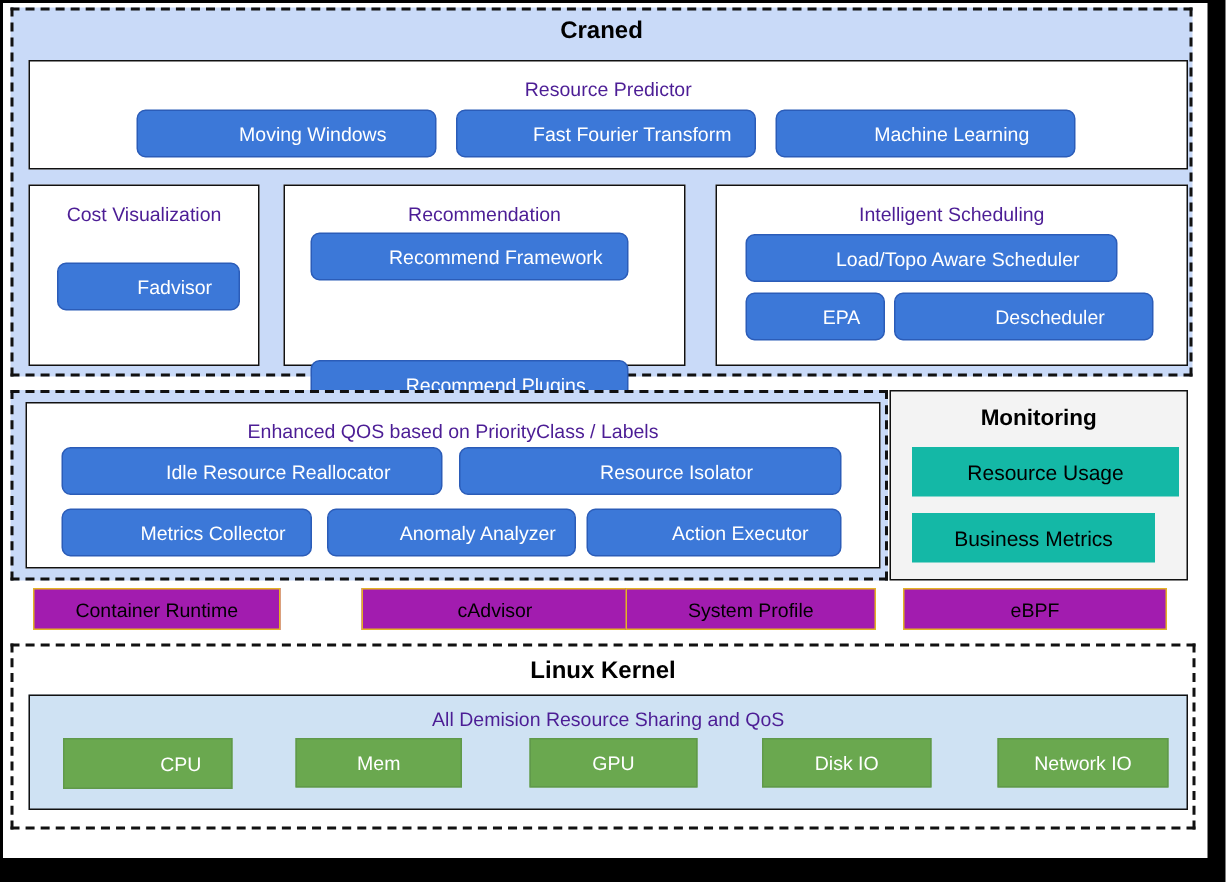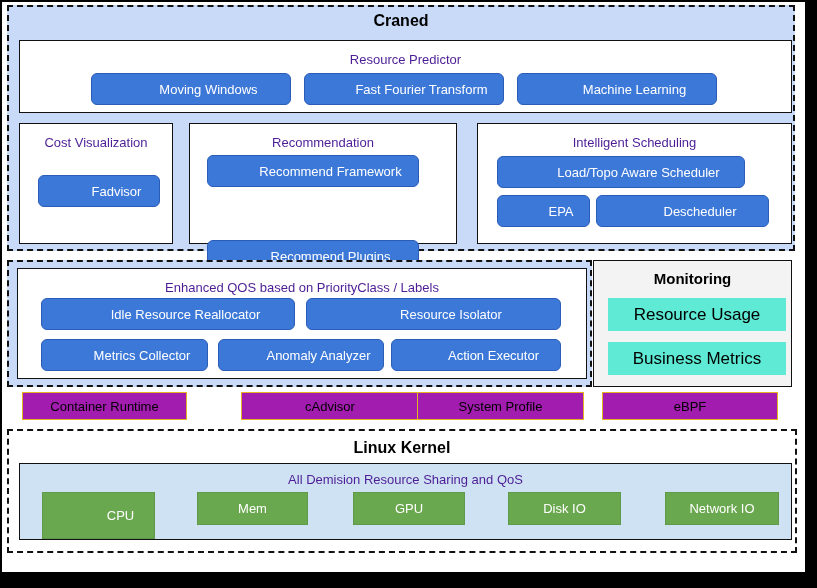--- a/index.html
+++ b/index.html
@@ -31,22 +31,22 @@
     background:#a21caf;border:1px solid #e3b324;
     color:#000000;font-size:13px;
     display:flex;align-items:center;justify-content:center;
   }
   .btn-green{
     background:#6aa84f;border:1px solid #60994a;
     color:#ffffff;font-size:13px;
     display:flex;align-items:center;justify-content:center;
   }
   .chip{
-    background:#5eead4;
-    color:#000000;font-size:17px;
+    background:#14b8a6;
+    color:#000000;font-size:14px;
     display:flex;align-items:center;justify-content:center;
   }
 </style>
 </head>
 <body>
 
 <div id="canvas">
 
   <div class="abs dashed" style="left:5px;top:3px;width:788px;height:246px;"></div>
   <div class="abs title" style="left:5px;top:10px;width:788px;">Craned</div>
@@ -77,30 +77,30 @@
   <div class="abs label" style="left:15px;top:278px;width:570px;">Enhanced QOS based on PriorityClass / Labels</div>
   <div class="abs btn-blue" style="left:39px;top:296px;width:254px;height:32px;">Idle Resource Reallocator</div>
   <div class="abs btn-blue" style="left:304px;top:296px;width:255px;height:32px;">Resource Isolator</div>
   <div class="abs btn-blue" style="left:39px;top:337px;width:167px;height:32px;">Metrics Collector</div>
   <div class="abs btn-blue" style="left:216px;top:337px;width:166px;height:32px;">Anomaly Analyzer</div>
   <div class="abs btn-blue" style="left:389px;top:337px;width:170px;height:32px;">Action Executor</div>
 
   <div class="abs graybox" style="left:591px;top:258px;width:199px;height:127px;"></div>
   <div class="abs subtitle" style="left:591px;top:268px;width:199px;">Monitoring</div>
   <div class="abs chip" style="left:606px;top:296px;width:178px;height:33px;">Resource Usage</div>
-  <div class="abs chip" style="left:606px;top:340px;width:178px;height:33px;">Business Metrics</div>
+  <div class="abs chip" style="left:606px;top:340px;width:162px;height:33px;">Business Metrics</div>
 
   <div class="abs btn-yellow" style="left:20px;top:390px;width:165px;height:28px;">Container Runtime</div>
   <div class="abs btn-yellow" style="left:214px;top:390px;width:178px;height:28px;margin-left:25px;">cAdvisor</div>
   <div class="abs btn-yellow" style="left:415px;top:390px;width:167px;height:28px;">System Profile</div>
   <div class="abs btn-yellow" style="left:600px;top:390px;width:176px;height:28px;">eBPF</div>
 
   <div class="abs dashed-white" style="left:5px;top:427px;width:790px;height:124px;"></div>
   <div class="abs title" style="left:5px;top:437px;width:790px;">Linux Kernel</div>
   <div class="abs bluebox" style="left:17px;top:461px;width:773px;height:77px;"></div>
   <div class="abs label" style="left:17px;top:470px;width:773px;">All Demision Resource Sharing and QoS</div>
-  <div class="abs btn-green" style="left:40px;top:490px;width:113px;height:47px;padding-left:44px;">CPU</div>
+  <div class="abs btn-green" style="left:40px;top:490px;width:113px;height:34px;padding-left:44px;">CPU</div>
   <div class="abs btn-green" style="left:195px;top:490px;width:111px;height:33px;">Mem</div>
   <div class="abs btn-green" style="left:351px;top:490px;width:112px;height:33px;">GPU</div>
   <div class="abs btn-green" style="left:506px;top:490px;width:113px;height:33px;">Disk IO</div>
   <div class="abs btn-green" style="left:663px;top:490px;width:114px;height:33px;">Network IO</div>
 
 </div>
 
 </body></html>

